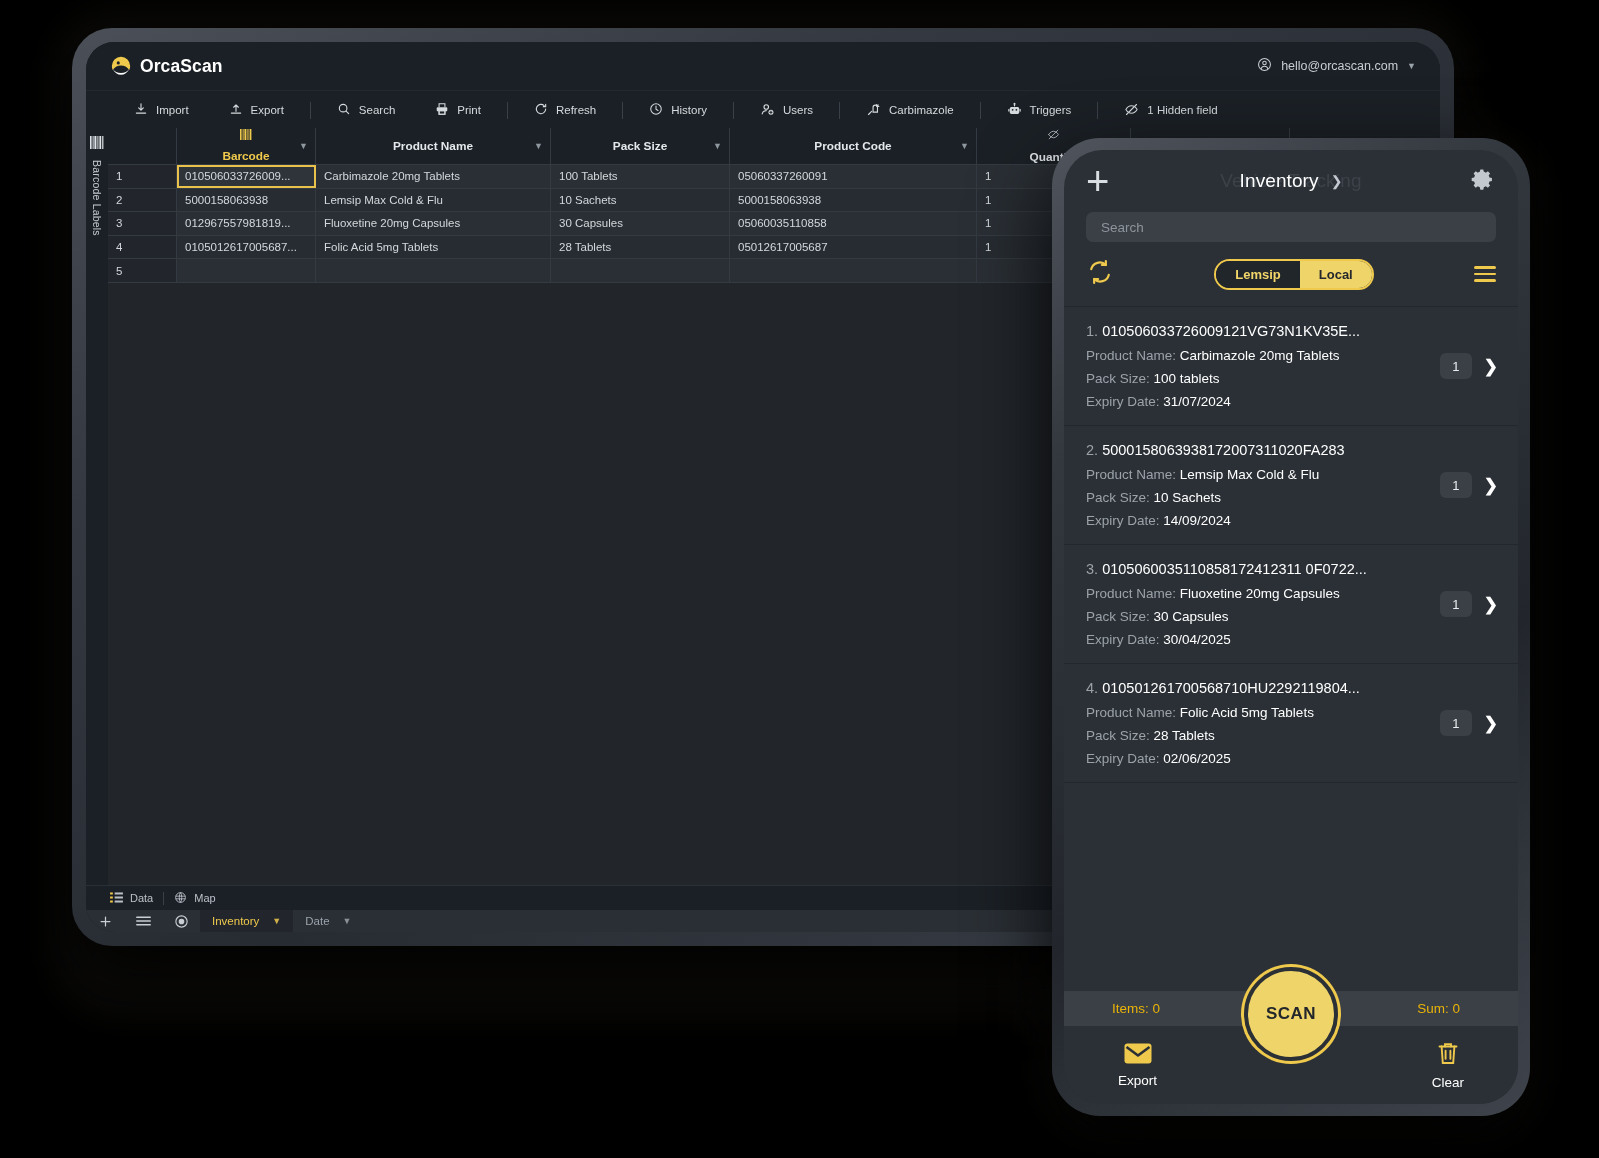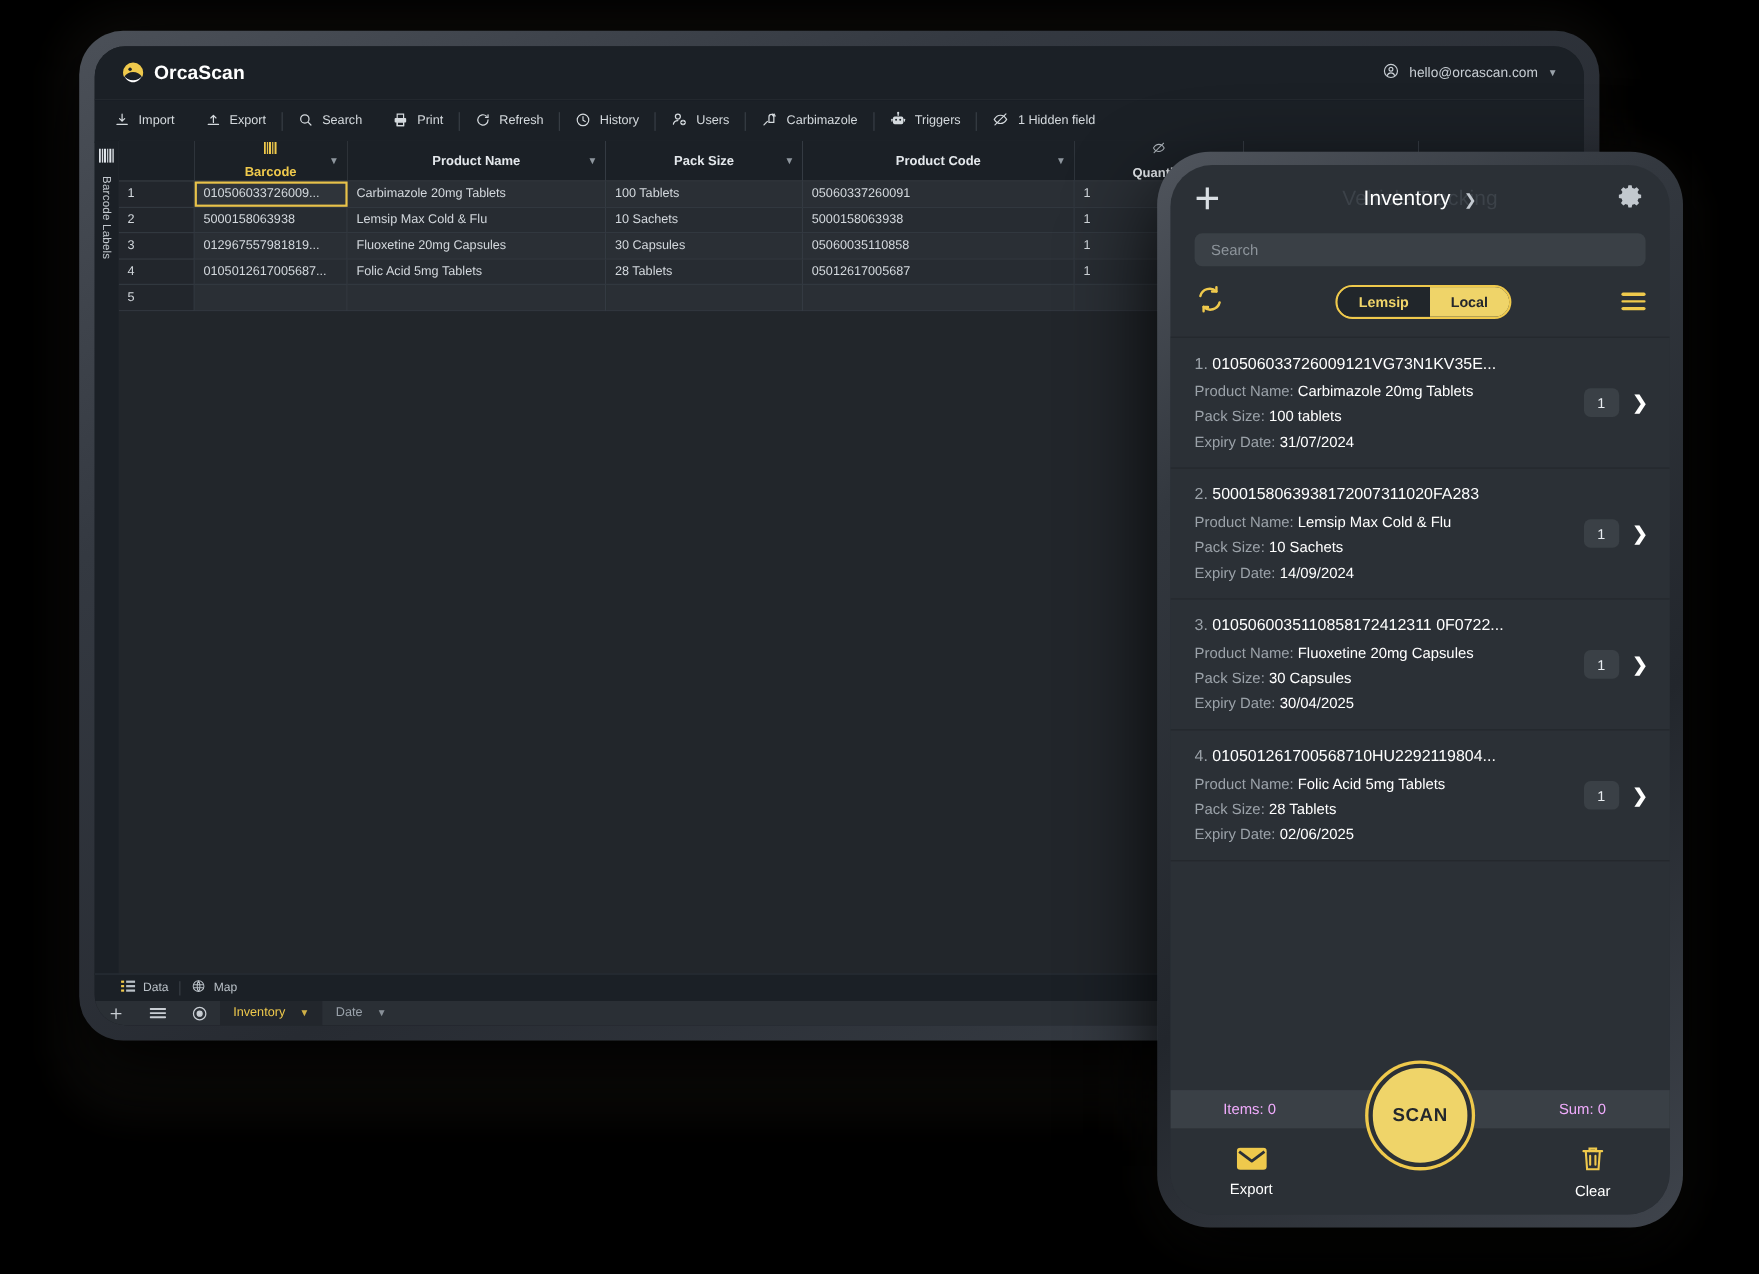--- a/index.html
+++ b/index.html
@@ -81,22 +81,22 @@
     font-size: 12.5px;
   }
   .account .chev { color: #9aa2aa; font-size: 9px; }
 
   
   .toolbar {
     height: 38px;
     background: #1b2026;
     display: flex;
     align-items: center;
-    padding: 0 4px;
-    gap: 0;
+    padding: 0 34px;
+    gap: 12px;
     border-bottom: 1px solid #10141a;
   }
   .tb-item {
     display: flex; align-items: center; gap: 8px;
     color: #d5dade;
     font-size: 11.5px;
     padding: 0 14px;
     height: 100%;
     cursor: default;
   }
@@ -345,21 +345,21 @@
     min-width: 32px; height: 26px;
     display: flex; align-items: center; justify-content: center;
     font-size: 13px;
   }
   .ph-chevr { color: #ffffff; font-size: 17px; font-weight: 700; }
 
   .ph-totals {
     height: 35px;
     background: #3a4046;
     display: flex; align-items: center;
-    color: #f0abfc; font-size: 13.5px;
+    color: #eab308; font-size: 13.5px;
     position: relative;
     flex: none;
   }
   .ph-totals .t-left  { position: absolute; left: 48px; }
   .ph-totals .t-right { position: absolute; right: 58px; }
 
   .ph-bottom {
     height: 78px;
     background: #2b3036;
     display: flex; align-items: center;

